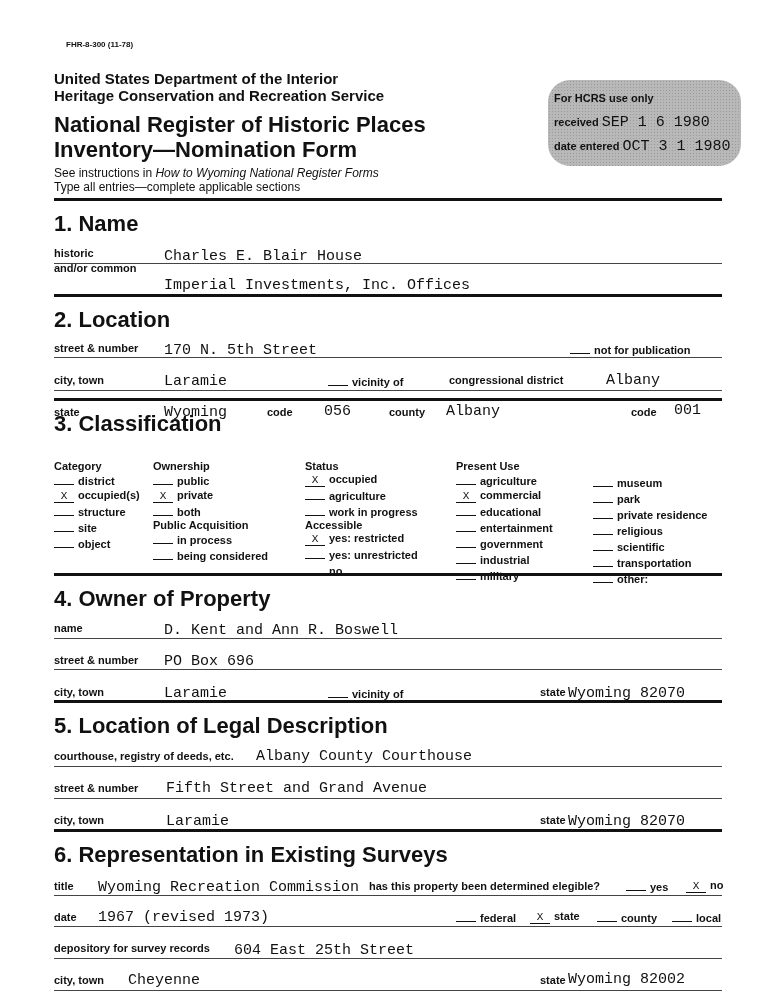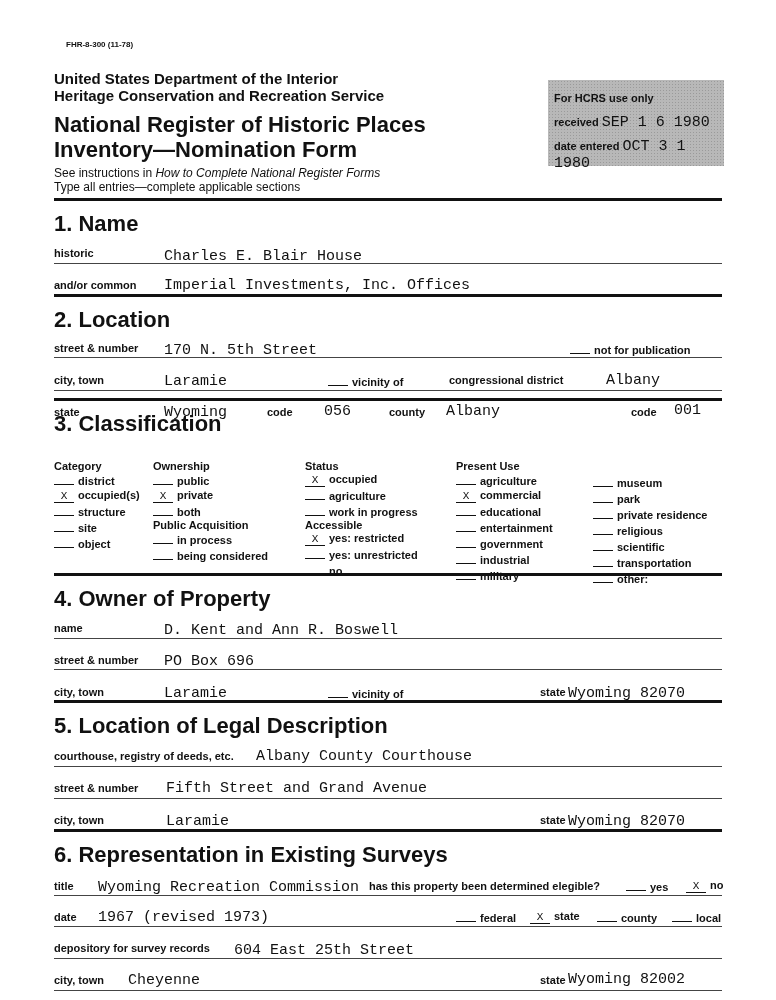--- a/index.html
+++ b/index.html
@@ -3,22 +3,22 @@
 <meta charset="utf-8">
 <style>
   html, body { margin:0; padding:0; background:#fff; }
   body { width:776px; height:1000px; position:relative; overflow:hidden; font-family:"Liberation Sans", sans-serif; color:#111; }
   .abs { position:absolute; }
   .formno { left:54px; top:40px; font-size:8px; font-weight:bold;padding-left:12px; }
   .agency { left:54px; top:70px; font-size:15px; font-weight:bold; line-height:17px; }
   .title { left:54px; top:112px; font-size:22px; font-weight:bold; line-height:25px; }
   .instr { left:54px; top:166px; font-size:12px; line-height:14px; }
   .instr i { font-style:italic; }
-  .stamp { left:548px; top:80px; width:176px; height:86px; background:#b8b8b8;
-    background-image: radial-gradient(#9a9a9a 1px, transparent 1px); background-size:3px 3px; }
+  .stamp { left:548px; top:80px; width:193px; height:86px; background:#b8b8b8;
+    background-image: radial-gradient(#9a9a9a 1px, transparent 1px); background-size:3px 3px;border-radius:22px; }
   .stamp div { position:absolute; left:6px; font-size:11px; font-weight:bold; }
   .stamp .tw { font-family:"Liberation Mono", monospace; font-weight:normal; font-size:15px; }
   .sec { left:54px; width:668px; border-top:3px solid #111; font-size:22px; font-weight:bold; padding-top:10px; }
   .rule { left:54px; width:668px; border-top:1px solid #444; }
   .lbl { font-size:11px; font-weight:bold; }
   .tw { font-family:"Liberation Mono", monospace; font-size:15px; }
   .cb { font-size:11px; font-weight:bold; line-height:14px; }
   .cb .blank { display:inline-block; width:20px; border-bottom:1px solid #111; text-align:center; font-family:"Liberation Mono", monospace; font-weight:normal; height:12px; line-height:12px; margin-right:4px; }
   .colh { font-size:11px; font-weight:bold; }
 </style>
@@ -28,35 +28,35 @@
 <div class="abs formno">FHR-8-300  (11-78)</div>
 <div class="abs agency">
   <div>United States Department of the Interior</div>
   <div>Heritage Conservation and Recreation Service</div>
 </div>
 <div class="abs title">
   <div>National Register of Historic Places</div>
   <div>Inventory—Nomination Form</div>
 </div>
 <div class="abs instr">
-  <div><span>See instructions in </span><i>How to Complete National Register Forms</i></div>
+  <div><span>See instructions in </span><i>How to Wyoming National Register Forms</i></div>
   <div>Type all entries—complete applicable sections</div>
 </div>
 
 <div class="abs stamp">
   <div style="top:12px">For HCRS use only</div>
   <div style="top:34px"><span>received</span> <span class="tw">SEP 1 6 1980</span></div>
   <div style="top:58px"><span>date entered</span> <span class="tw">OCT 3 1 1980</span></div>
 </div>
 
 <div class="abs sec" style="top:198px">1.  Name</div>
 <div class="abs lbl" style="left:54px;top:247px">historic</div>
 <div class="abs tw" style="left:164px;top:248px">Charles E. Blair House</div>
 <div class="abs rule" style="top:263px"></div>
-<div class="abs lbl" style="left:54px;top:279px">and/or common</div>
+<div class="abs lbl" style="left:54px;top:262px">and/or common</div>
 <div class="abs tw" style="left:164px;top:277px">Imperial Investments, Inc. Offices</div>
 
 <div class="abs sec" style="top:294px">2.  Location</div>
 <div class="abs lbl" style="left:54px;top:342px">street &amp; number</div>
 <div class="abs tw" style="left:164px;top:342px">170 N. 5th Street</div>
 <div class="abs cb" style="left:570px;top:341px"><span class="blank"></span><span>not for publication</span></div>
 <div class="abs rule" style="top:357px"></div>
 <div class="abs lbl" style="left:54px;top:374px">city, town</div>
 <div class="abs tw" style="left:164px;top:373px">Laramie</div>
 <div class="abs cb" style="left:328px;top:373px"><span class="blank"></span><span>vicinity of</span></div>

